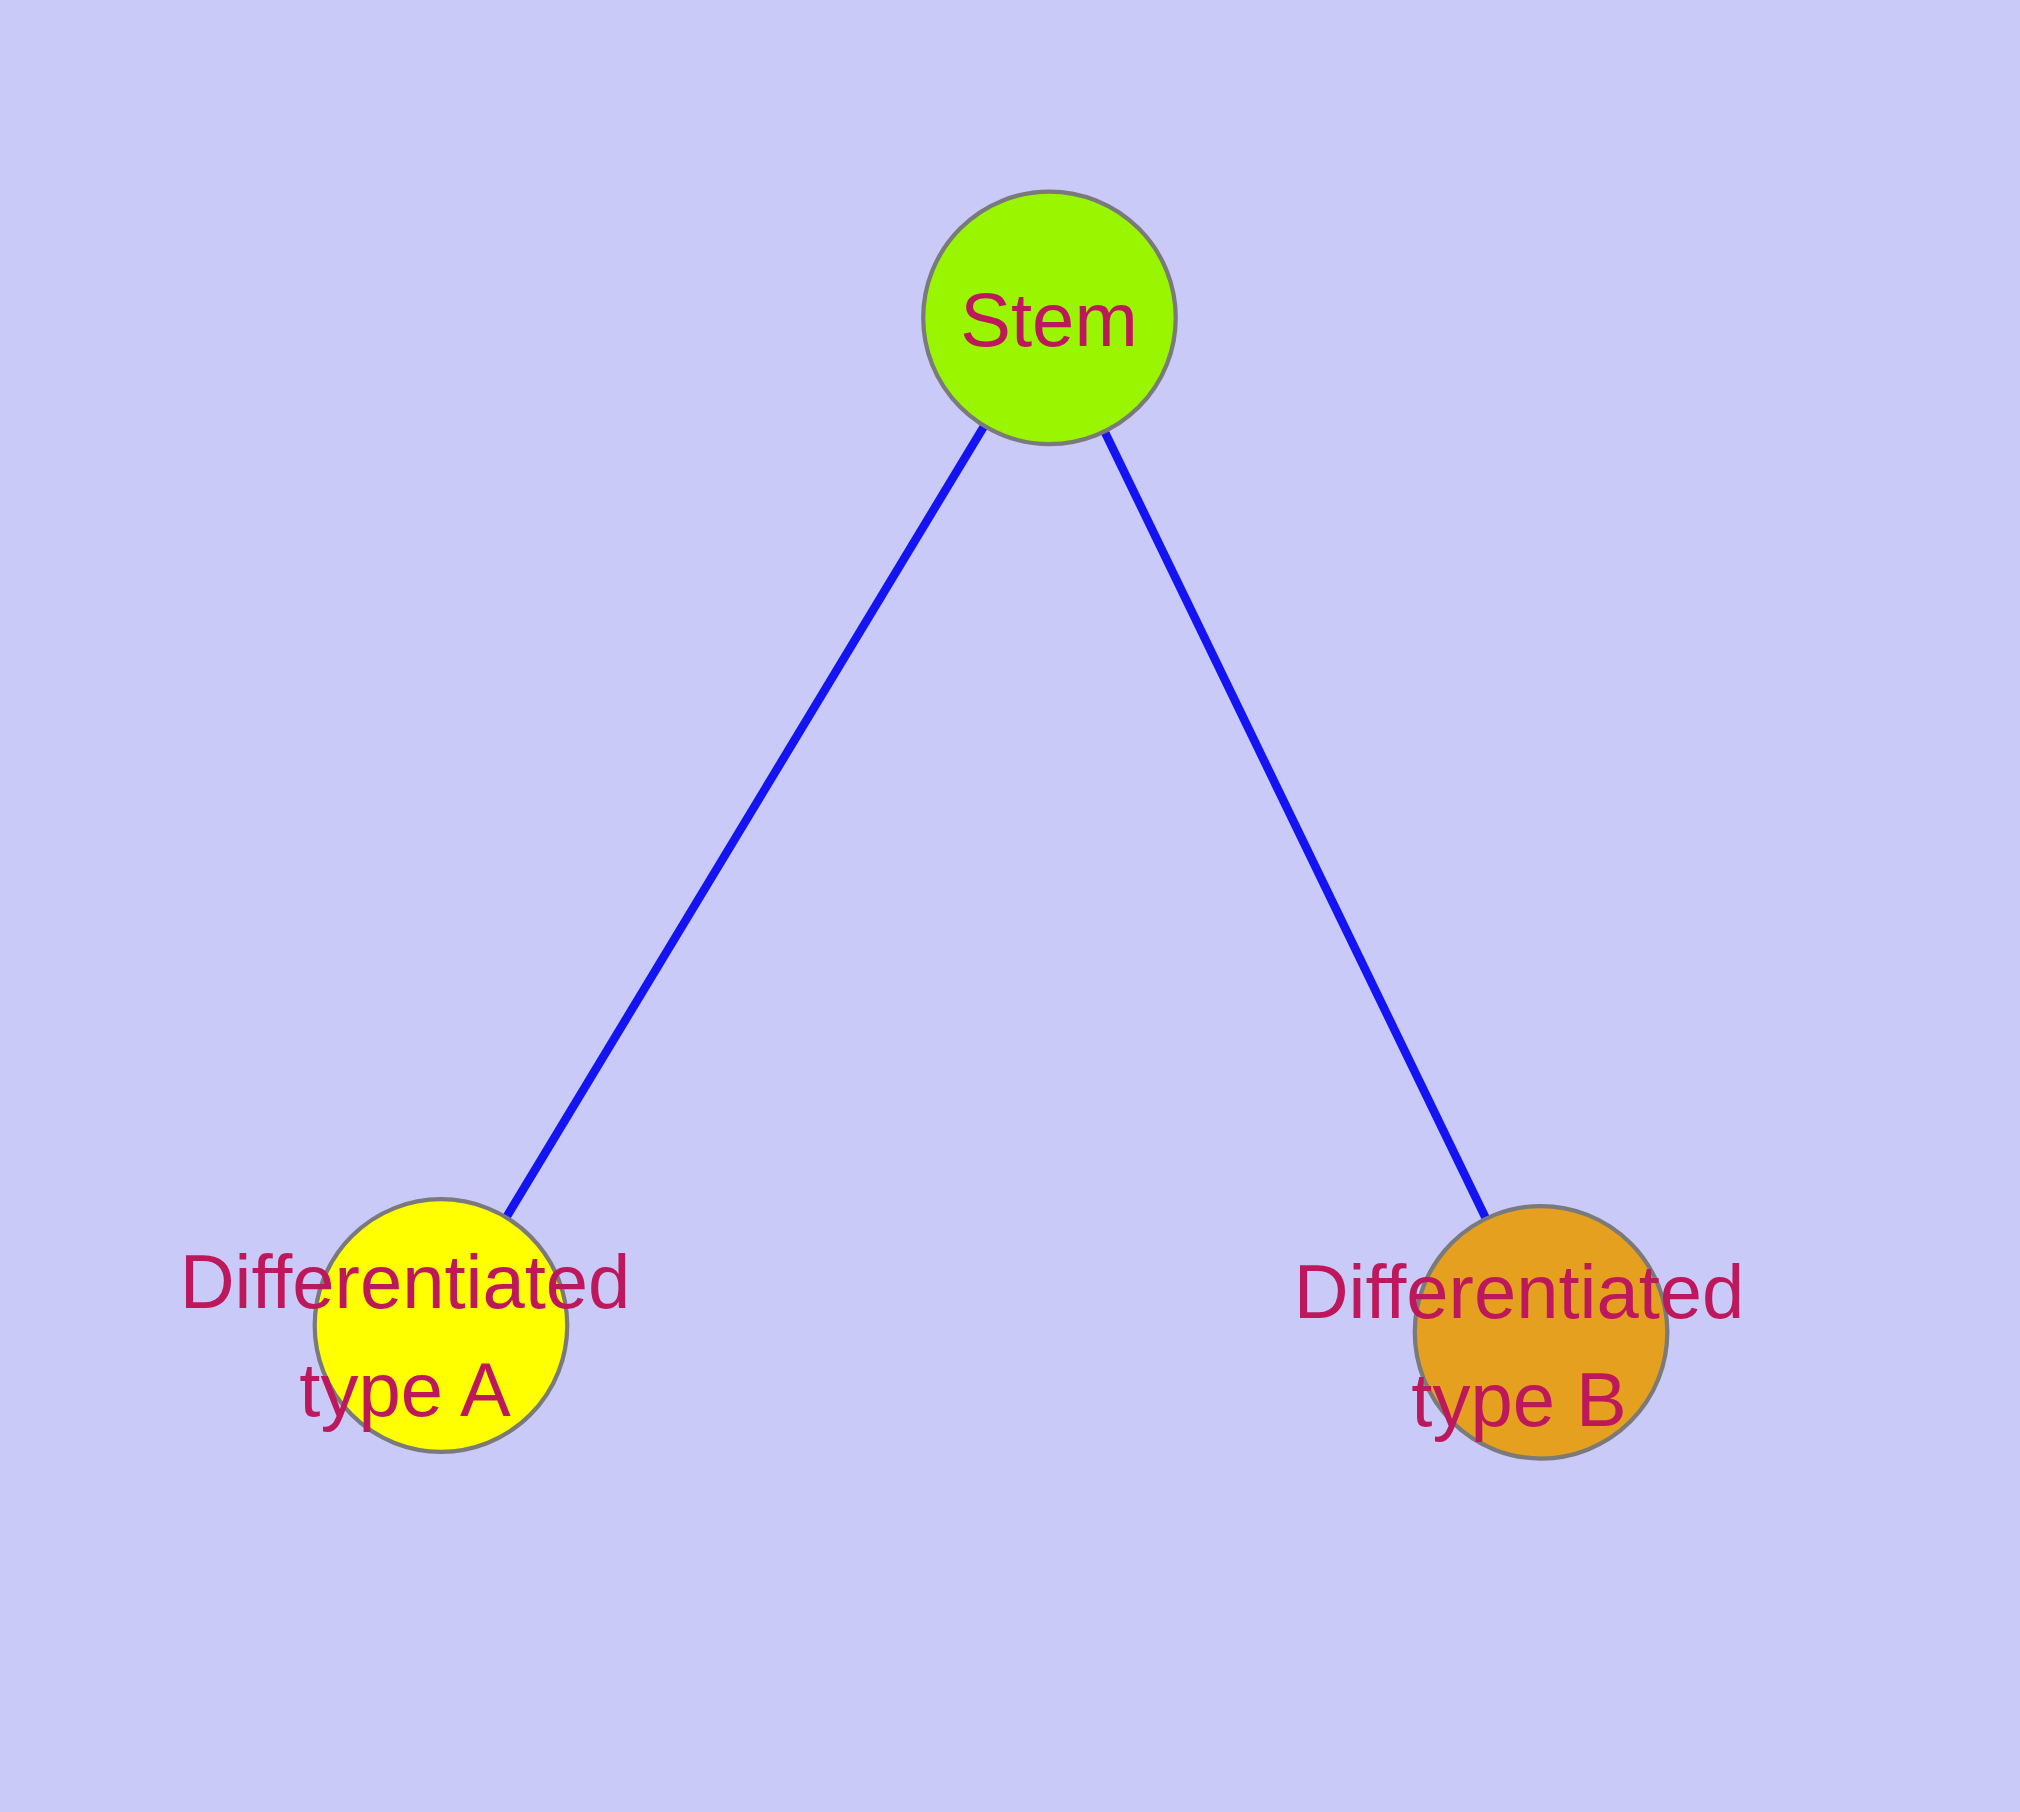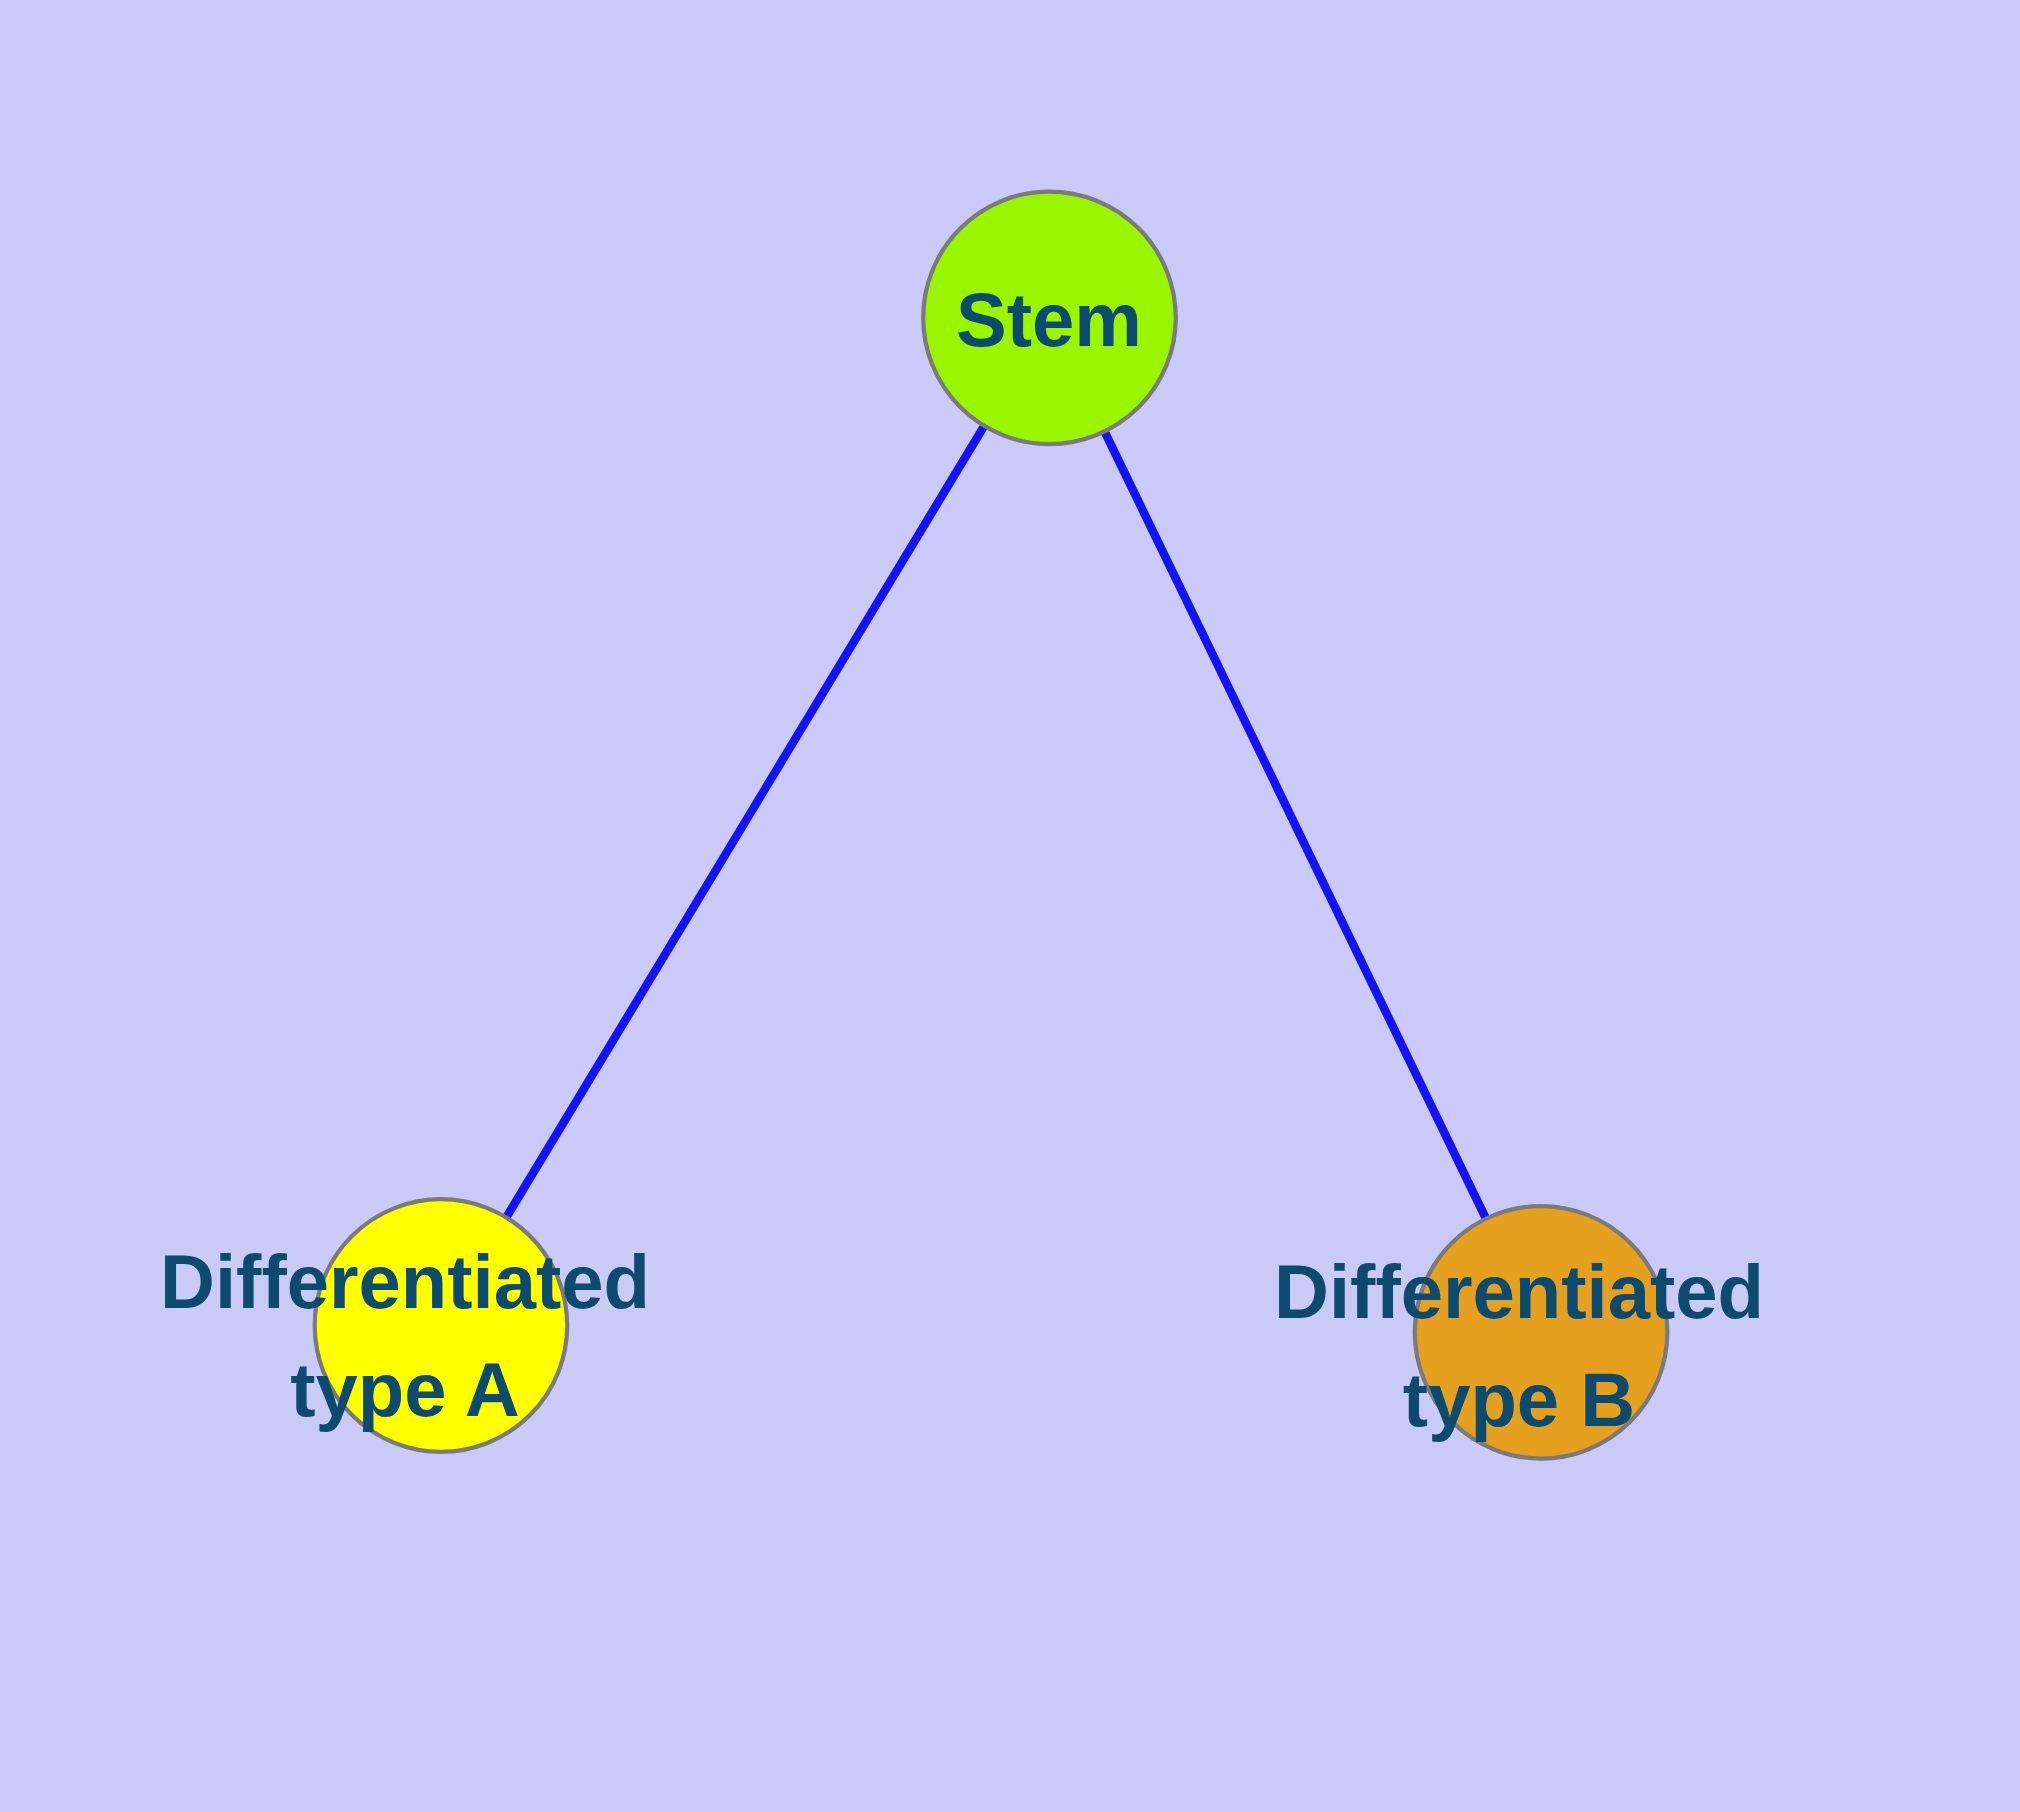--- a/index.html
+++ b/index.html
@@ -20,24 +20,24 @@
   }
   .canvas svg {
     position: absolute;
     left: 0;
     top: 0;
     display: block;
   }
   .node-label {
     position: absolute;
     transform: translate(-50%, -50%);
-    font-weight: bold;
+    font-weight: normal;
     font-size: 76px;
     line-height: 108px;
-    color: #0c4a6e;
+    color: #be185d;
     text-align: center;
     white-space: pre-line;
     letter-spacing: 0;
   }
   .label-stem   { left: 1049px; top: 320px;  }
   .label-type-a { left: 405px;  top: 1336px; }
   .label-type-b { left: 1519px; top: 1346px; }
 </style>
 </head>
 <body bgcolor="#CACAF8">

